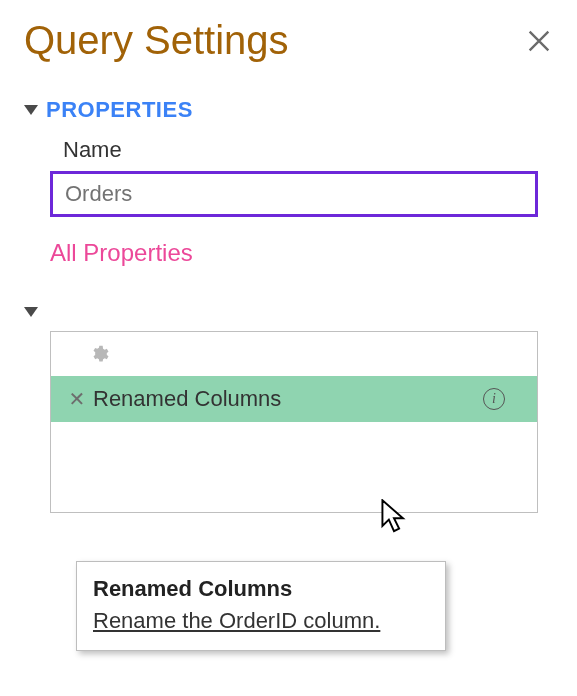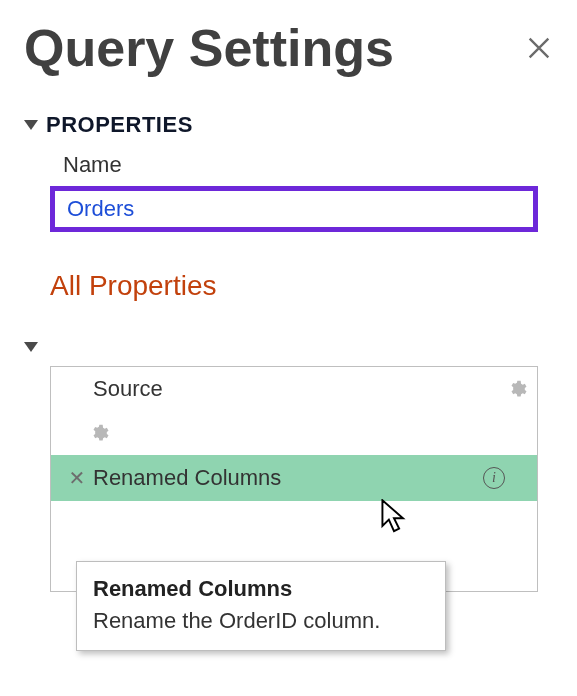--- a/index.html
+++ b/index.html
@@ -16,23 +16,23 @@
   .pane {
     padding: 18px 24px 0 24px;
   }
   .header-row {
     display: flex;
     align-items: center;
     justify-content: space-between;
     margin-bottom: 34px;
   }
   .title {
-    font-size: 52px;
-    font-weight: 700;
-    color: #404040;
+    font-size: 40px;
+    font-weight: 400;
+    color: #a16207;
   }
   .close-x {
     width: 28px;
     height: 28px;
     color: #6b6b6b;
     cursor: pointer;
   }
   .close-x svg { display:block; }
   .section {
     margin-bottom: 40px;
@@ -46,48 +46,47 @@
   .collapse-tri {
     width: 0; height: 0;
     border-left: 7px solid transparent;
     border-right: 7px solid transparent;
     border-top: 10px solid #4a4a4a;
   }
   .section-title {
     font-size: 22px;
     font-weight: 700;
     letter-spacing: .5px;
-    color: #0f172a;
+    color: #3b82f6;
   }
   .prop-body {
     padding-left: 26px;
   }
   .field-label {
     font-size: 22px;
     color: #333;
     margin-bottom: 8px;
     margin-left: 13px;
   }
   .text-input {
     width: 488px;
     height: 46px;
-    border: 5px solid #6d28d9;
+    border: 3px solid #6d28d9;
     font-size: 22px;
     padding: 6px 12px;
-    color: #1d4ed8;
+    color: #737373;
     font-family: inherit;
     outline: none;
     margin-bottom: 22px;
     line-height: 32px;
   }
   .link {
-    color: #c2410c;
-    font-size: 28px;
-    cursor: pointer;
-    margin-top: 16px;
+    color: #ec4899;
+    font-size: 24px;
+    cursor: pointer;
   }
   .steps-box {
     margin-left: 26px;
     width: 488px;
     border: 1px solid #bfbfbf;
     position: relative;
     padding-bottom: 90px;
   }
   .step-row {
     display: flex;
@@ -159,20 +158,21 @@
   }
   .tooltip-title {
     font-size: 22px;
     font-weight: 700;
     color: #222;
     margin-bottom: 6px;
   }
   .tooltip-body {
     font-size: 22px;
     color: #333;
+    text-decoration: underline;
   }
 </style>
 </head>
 <body>
 
 <div class="pane">
 
   <div class="header-row">
     <div class="title">Query Settings</div>
     <div class="close-x">
@@ -193,29 +193,20 @@
       <div class="link">All Properties</div>
     </div>
   </div>
 
   <div class="section">
     <div class="section-header">
       <div class="collapse-tri"></div>
     </div>
     <div class="steps-box">
 
-      <div class="step-row">
-        <div class="step-icon-slot"></div>
-        <div class="step-label">Source</div>
-        <div class="gear">
-          <svg viewBox="0 0 24 24" width="20" height="20">
-              <path fill="currentColor" d="M12 8a4 4 0 1 0 0 8 4 4 0 0 0 0-8zm9.4 4a7.7 7.7 0 0 0-.1-1.2l2.1-1.6-2-3.4-2.5 1a7.6 7.6 0 0 0-2-1.2L16.4 2h-4l-.5 2.6a7.6 7.6 0 0 0-2 1.2l-2.5-1-2 3.4 2.1 1.6A7.7 7.7 0 0 0 7.4 12c0 .4 0 .8.1 1.2l-2.1 1.6 2 3.4 2.5-1c.6.5 1.3.9 2 1.2l.5 2.6h4l.5-2.6c.7-.3 1.4-.7 2-1.2l2.5 1 2-3.4-2.1-1.6c.1-.4.1-.8.1-1.2z"></path>
-            </svg>
-        </div>
-      </div>
 
       <div class="step-row">
         <div class="step-icon-slot"></div>
         <div class="gear">
           <svg viewBox="0 0 24 24" width="20" height="20">
               <path fill="currentColor" d="M12 8a4 4 0 1 0 0 8 4 4 0 0 0 0-8zm9.4 4a7.7 7.7 0 0 0-.1-1.2l2.1-1.6-2-3.4-2.5 1a7.6 7.6 0 0 0-2-1.2L16.4 2h-4l-.5 2.6a7.6 7.6 0 0 0-2 1.2l-2.5-1-2 3.4 2.1 1.6A7.7 7.7 0 0 0 7.4 12c0 .4 0 .8.1 1.2l-2.1 1.6 2 3.4 2.5-1c.6.5 1.3.9 2 1.2l.5 2.6h4l.5-2.6c.7-.3 1.4-.7 2-1.2l2.5 1 2-3.4-2.1-1.6c.1-.4.1-.8.1-1.2z"></path>
             </svg>
         </div>
       </div>
 

